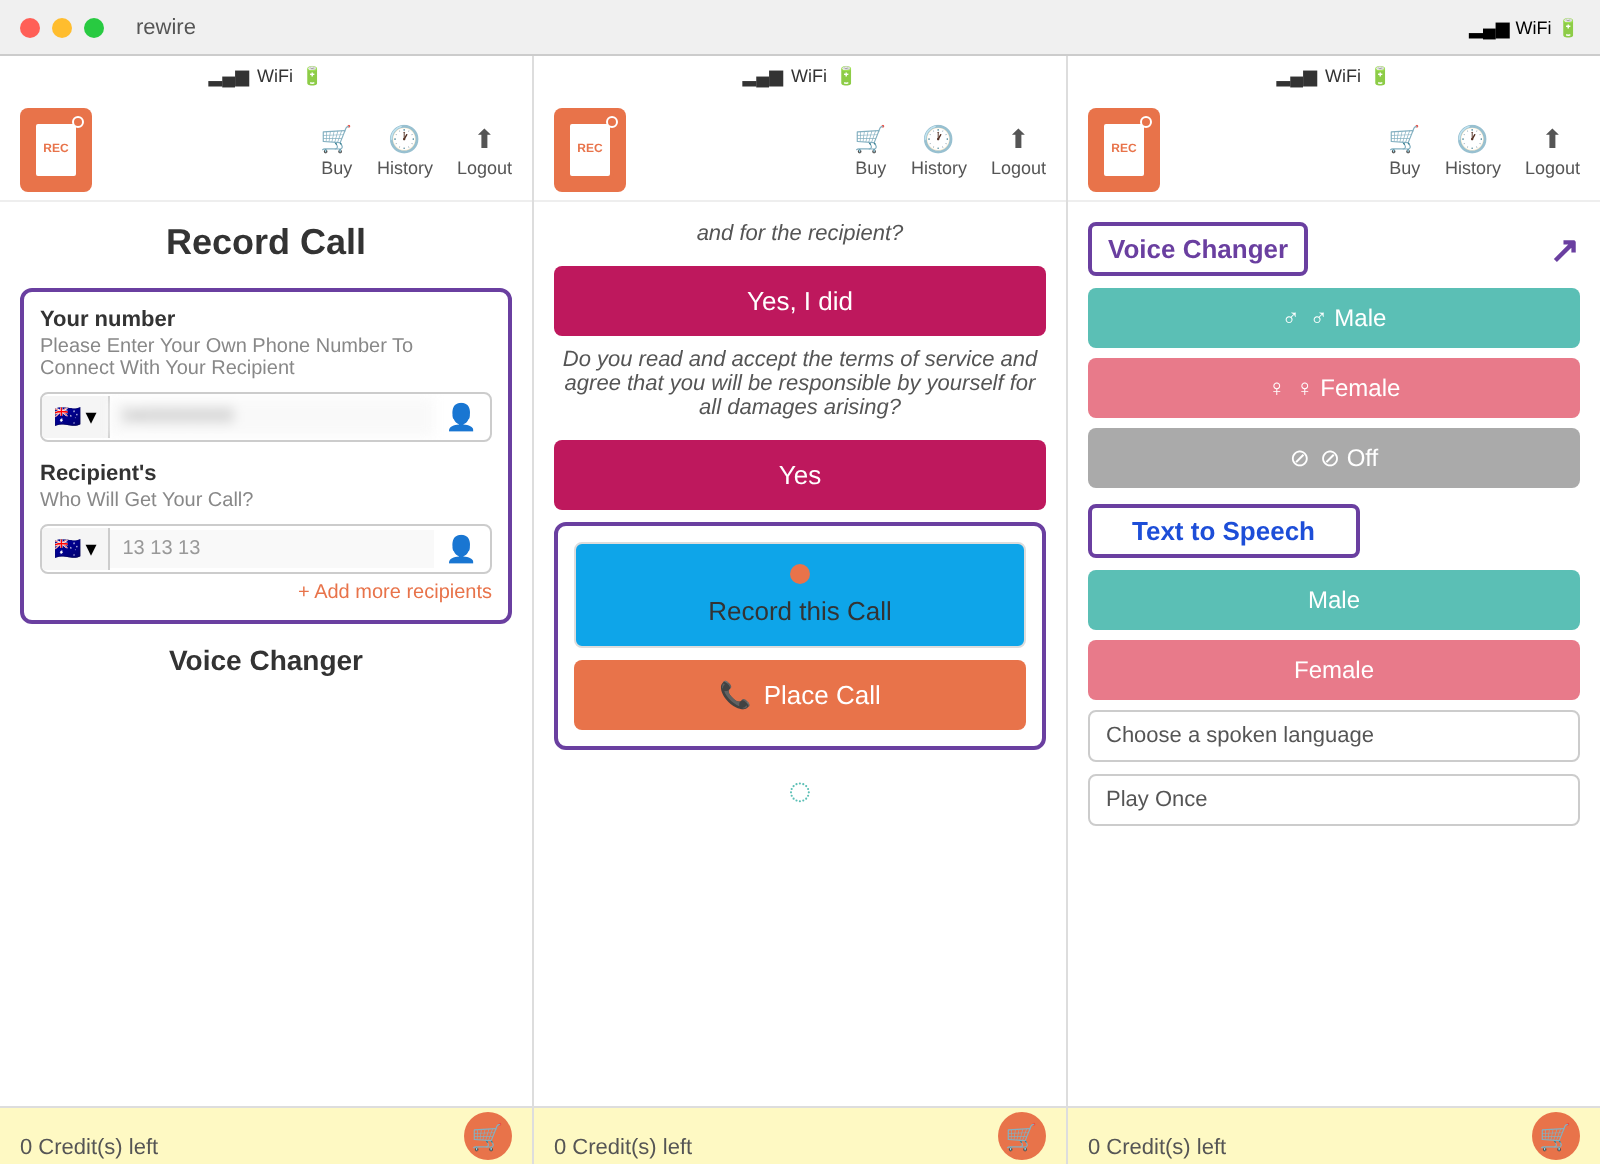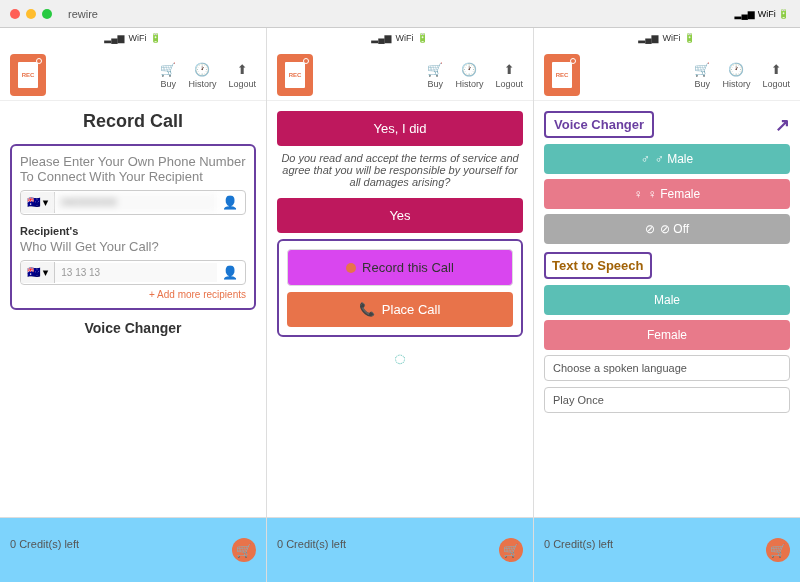--- a/index.html
+++ b/index.html
@@ -160,21 +160,21 @@
       margin-bottom: 10px;
     }
 
     .field-label {
       font-size: 11px;
       font-weight: bold;
       color: #333;
       margin-bottom: 2px;
     }
     .field-hint {
-      font-size: 13px;
+      font-size: 10px;
       color: #888;
       margin-bottom: 6px;
     }
 
     .phone-input-row {
       display: flex;
       align-items: center;
       border: 1px solid #ccc;
       border-radius: 4px;
       overflow: hidden;
@@ -252,34 +252,35 @@
       font-weight: 500;
       cursor: pointer;
       display: flex;
       align-items: center;
       justify-content: center;
       gap: 6px;
     }
 
     
     .btn-record {
-      background: #d946ef;
+      background: #0ea5e9;
       color: #333;
       border: 1px solid #ddd;
       border-radius: 4px;
       padding: 10px;
       width: 100%;
       font-size: 13px;
       font-weight: 500;
       cursor: pointer;
       display: flex;
       align-items: center;
       justify-content: center;
       gap: 6px;
       margin-bottom: 6px;
+      flex-direction: column;
     }
     .record-dot {
       width: 10px; height: 10px;
       background: #e8734a;
       border-radius: 50%;
     }
 
     
     .terms-text {
       font-size: 11px;
@@ -360,50 +361,50 @@
       margin-bottom: 8px;
       display: flex;
       align-items: center;
       justify-content: center;
       gap: 5px;
     }
 
     .tts-label {
       font-size: 13px;
       font-weight: bold;
-      color: #a16207;
+      color: #1d4ed8;
       border: 2px solid #6a3fa0;
       border-radius: 4px;
-      padding: 4px 6px;
+      padding: 4px 20px;
       display: inline-block;
       margin-bottom: 6px;
     }
 
     .select-dropdown {
       width: 100%;
       border: 1px solid #ccc;
       border-radius: 4px;
       padding: 6px 8px;
       font-size: 11px;
       color: #555;
       background: #fff;
       margin-bottom: 6px;
       appearance: none;
       -webkit-appearance: none;
       cursor: pointer;
     }
 
     
     .bottom-bar {
-      background: #7dd3fc;
+      background: #fef9c3;
       border-top: 1px solid #ddd;
       display: flex;
-      align-items: flex-start;
+      align-items: flex-end;
       justify-content: space-between;
-      padding: 20px 10px;
+      padding: 2px 10px;
       font-size: 11px;
       color: #555;
     }
     .cart-btn {
       background: #e8734a;
       border: none;
       border-radius: 50%;
       width: 24px; height: 24px;
       color: #fff;
       font-size: 13px;
@@ -462,20 +463,21 @@
         <div class="nav-item">
           <span class="nav-icon">⬆</span>
           <span>Logout</span>
         </div>
       </div>
     </div>
     <div class="content">
       <div class="page-title">Record Call</div>
 
       <div class="bordered-section">
+        <div class="field-label">Your number</div>
         <div class="field-hint">Please Enter Your Own Phone Number To Connect With Your Recipient</div>
         <div class="phone-input-row">
           <div class="flag-selector">
             <span>🇦🇺</span>
             <span>▾</span>
           </div>
           <input class="phone-input-field blurred" type="text" value="0400000000" placeholder="••••••••••" style="">
           <div class="person-icon-btn">👤</div>
         </div>
 
@@ -527,20 +529,21 @@
           <span class="nav-icon">🕐</span>
           <span>History</span>
         </div>
         <div class="nav-item">
           <span class="nav-icon">⬆</span>
           <span>Logout</span>
         </div>
       </div>
     </div>
     <div class="content">
+      <div class="terms-text">and for the recipient?</div>
       <button class="btn-teal">Yes, I did</button>
       <div class="terms-text">Do you read and accept the terms of service and agree that you will be responsible by yourself for all damages arising?</div>
       <button class="btn-teal">Yes</button>
 
       <div class="bordered-section">
         <button class="btn-record">
           <span class="record-dot"></span>
           <span>Record this Call</span>
         </button>
         <button class="btn-orange">

